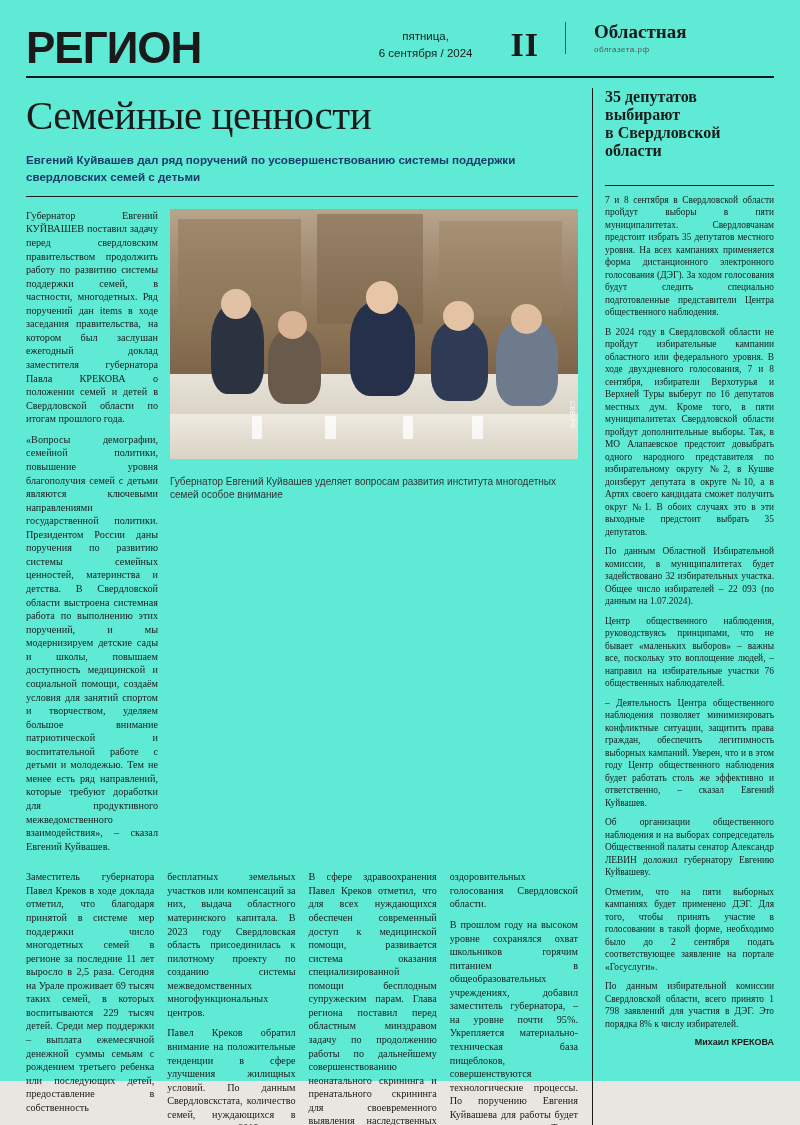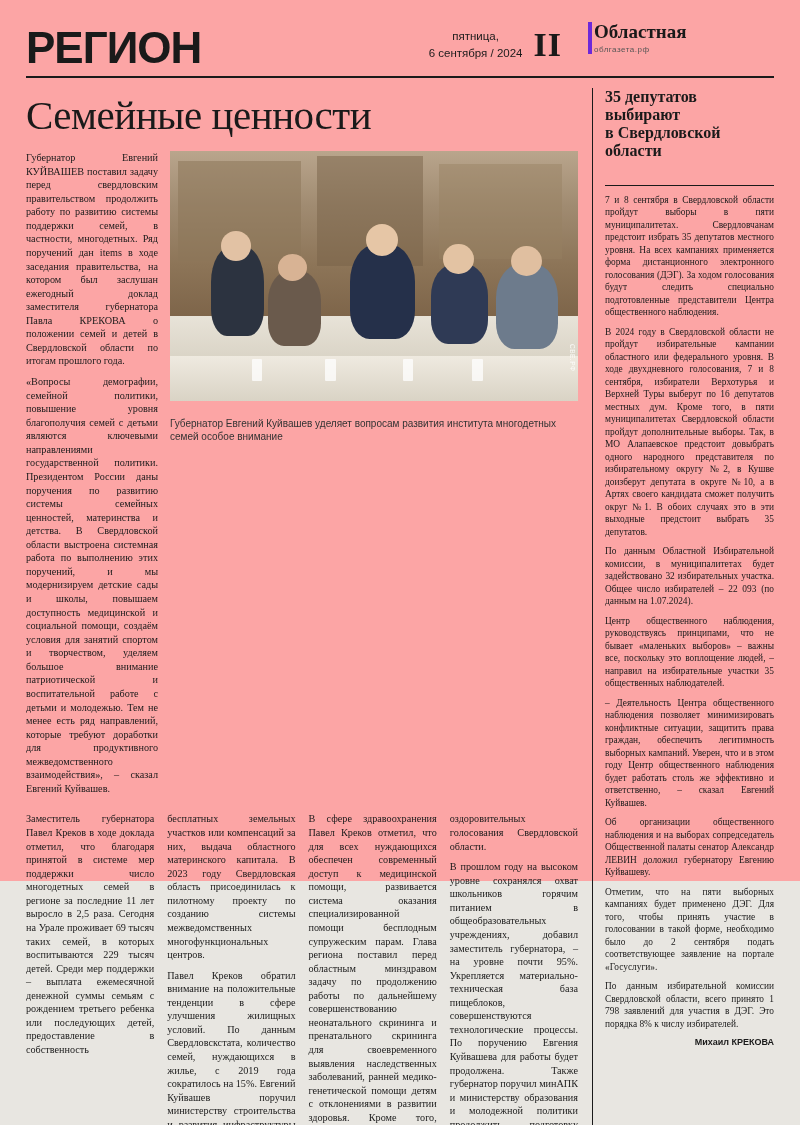--- a/index.html
+++ b/index.html
@@ -5,22 +5,22 @@
   html,body{margin:0;padding:0;}
   body{
     width:800px;height:1125px;
     background:#e8e6e1;
     font-family:"Liberation Serif", serif;
     color:#1a1a1a;
     overflow:hidden;
   }
   .page{
     position:relative;
-    width:800px;height:881px;
-    background:#fca5a5;
+    width:800px;height:1081px;
+    background:#5eead4;
     box-sizing:border-box;
     padding:22px 26px 16px 26px;
   }
   
   .masthead{
     display:flex;align-items:flex-start;
     border-bottom:2px solid #1a1a1a;
     padding-bottom:6px;
   }
   .region-title{
@@ -30,41 +30,41 @@
     letter-spacing:-1px;
     line-height:1;
     flex:0 0 auto;
     padding-top:4px;
   }
   .mast-mid{
     flex:1 1 auto;
     display:flex;
     align-items:center;
     justify-content:flex-end;
-    gap:11px;
+    gap:38px;
     padding-right:26px;
     padding-top:6px;
   }
   .mast-date{
     font-family:"Liberation Sans", sans-serif;
     font-size:11.5px;
     line-height:1.45;
     text-align:center;
   }
   .page-number{
     font-family:"Liberation Serif", serif;
     font-weight:bold;
     font-size:34px;
     line-height:1;
     letter-spacing:1px;
   }
   .mast-right{
     flex:0 0 180px;
-    border-left:4px solid #6d28d9;
-    padding-left:2px;
+    border-left:1px solid #6d28d9;
+    padding-left:28px;
   }
   .og-line1,.og-line2{
     font-family:"Liberation Serif", serif;
     font-weight:bold;
     font-size:19px;
     line-height:1.08;
   }
   .og-url{
     font-family:"Liberation Sans", sans-serif;
     font-size:8px;
@@ -227,20 +227,21 @@
       <div class="og-line1">Областная</div>
       <div class="og-url">облгазета.рф</div>
     </div>
   </div>
 
   <div class="body-grid">
 
     <div class="left-zone">
 
       <div class="headline">Семейные ценности</div>
+      <div class="standfirst">Евгений Куйвашев дал ряд поручений по усовершенствованию системы поддержки свердловских семей с детьми</div>
 
       <div class="lede-row">
         <div class="lede-col">
           <p class="first">Губернатор Евгений КУЙВАШЕВ поставил задачу перед свердловским правительством продолжить работу по развитию системы поддержки семей, в частности, многодетных. Ряд поручений дан items в ходе заседания правительства, на котором был заслушан ежегодный доклад заместителя губернатора Павла КРЕКОВА о положении семей и детей в Свердловской области по итогам прошлого года.</p>
           <p>«Вопросы демографии, семейной политики, повышение уровня благополучия семей с детьми являются ключевыми направлениями государственной политики. Президентом России даны поручения по развитию системы семейных ценностей, материнства и детства. В Свердловской области выстроена системная работа по выполнению этих поручений, и мы модернизируем детские сады и школы, повышаем доступность медицинской и социальной помощи, создаём условия для занятий спортом и творчеством, уделяем большое внимание патриотической и воспитательной работе с детьми и молодежью. Тем не менее есть ряд направлений, которые требуют доработки для продуктивного межведомственного взаимодействия», – сказал Евгений Куйвашев.</p>
         </div>
         <div class="photo-wrap">
           <div class="photo">
             <div class="sky"></div>
             <div class="panelA"></div>
@@ -294,21 +295,21 @@
         <div>35 депутатов</div>
         <div>выбирают</div>
         <div>в Свердловской</div>
         <div>области</div>
       </div>
       <div class="rail-rule"></div>
       <div class="rail-body">
         <p>7 и 8 сентября в Свердловской области пройдут выборы в пяти муниципалитетах. Свердловчанам предстоит избрать 35 депутатов местного уровня. На всех кампаниях применяется форма дистанционного электронного голосования (ДЭГ). За ходом голосования будут следить специально подготовленные представители Центра общественного наблюдения.</p>
         <p>В 2024 году в Свердловской области не пройдут избирательные кампании областного или федерального уровня. В ходе двухдневного голосования, 7 и 8 сентября, избиратели Верхотурья и Верхней Туры выберут по 16 депутатов местных дум. Кроме того, в пяти муниципалитетах Свердловской области пройдут дополнительные выборы. Так, в МО Алапаевское предстоит довыбрать одного народного представителя по избирательному округу №2, в Кушве доизберут депутата в округе №10, а в Артях своего кандидата сможет получить округ №1. В обоих случаях это в эти выходные предстоит выбрать 35 депутатов.</p>
         <p>По данным Областной Избирательной комиссии, в муниципалитетах будет задействовано 32 избирательных участка. Общее число избирателей – 22 093 (по данным на 1.07.2024).</p>
-        <p>Центр общественного наблюдения, руководствуясь принципами, что не бывает «маленьких выборов» – важны все, поскольку это воплощение людей, – направил на избирательные участки 35 общественных наблюдателей.</p>
+        <p>Центр общественного наблюдения, руководствуясь принципами, что не бывает «маленьких выборов» – важны все, поскольку это воплощение людей, – направил на избирательные участки 76 общественных наблюдателей.</p>
         <p>– Деятельность Центра общественного наблюдения позволяет минимизировать конфликтные ситуации, защитить права граждан, обеспечить легитимность выборных кампаний. Уверен, что и в этом году Центр общественного наблюдения будет работать столь же эффективно и ответственно, – сказал Евгений Куйвашев.</p>
         <p>Об организации общественного наблюдения и на выборах сопредседатель Общественной палаты сенатор Александр ЛЕВИН доложил губернатору Евгению Куйвашеву.</p>
         <p>Отметим, что на пяти выборных кампаниях будет применено ДЭГ. Для того, чтобы принять участие в голосовании в такой форме, необходимо было до 2 сентября подать соответствующее заявление на портале «Госуслуги».</p>
         <p>По данным избирательной комиссии Свердловской области, всего принято 1 798 заявлений для участия в ДЭГ. Это порядка 8% к числу избирателей.</p>
       </div>
       <div class="rail-sign">Михаил КРЕКОВА</div>
     </div>
 
   </div>
 </div>

